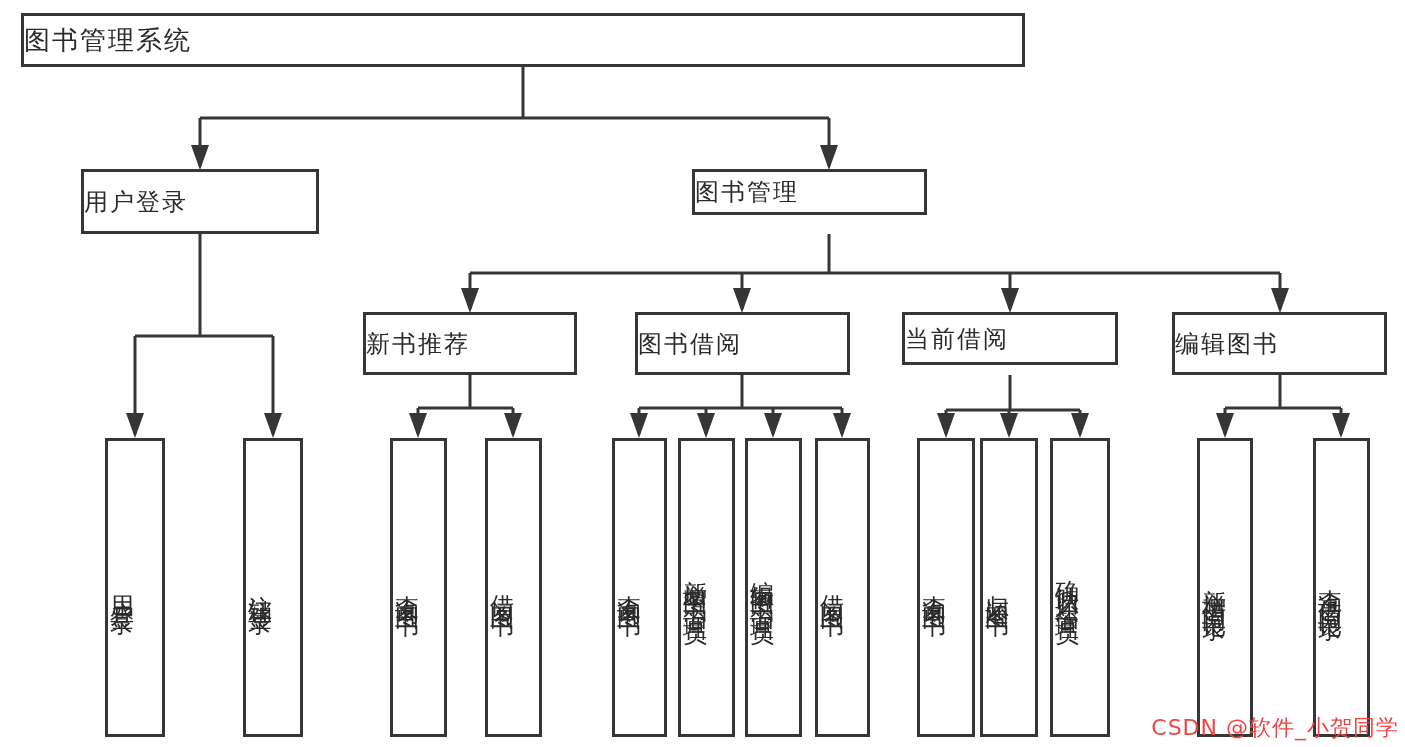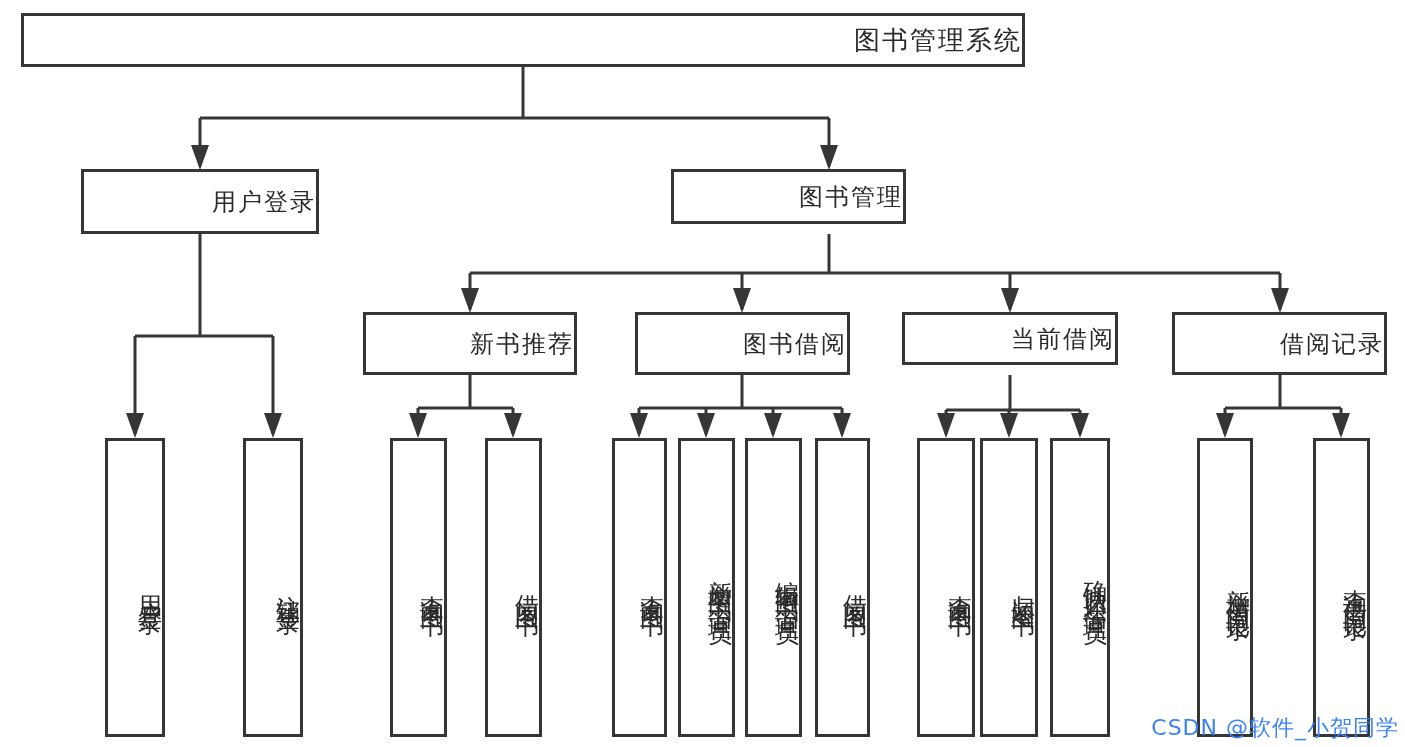--- a/index.html
+++ b/index.html
@@ -21,22 +21,23 @@
     top: 0;
     pointer-events: none;
   }
   .node {
     position: absolute;
     box-sizing: border-box;
     background: #ffffff;
     border: 3px solid #363636;
     display: flex;
     align-items: center;
-    justify-content: flex-end;
+    justify-content: flex-start;
     color: #2a2a2a;
+    font-family: Liberation Mono, monospace;
   }
   .hbox span {
     white-space: nowrap;
     letter-spacing: 2px;
   }
   .root-box { font-size: 26px; }
   .mid-box { font-size: 24px; }
   .vbox {
     top: 438px;
     height: 299px;
@@ -47,21 +48,21 @@
     font-size: 24px;
     letter-spacing: 6px;
     line-height: 1;
     white-space: nowrap;
   }
   .watermark {
     position: absolute;
     right: 6px;
     bottom: 4px;
     font-size: 22px;
-    color: #3b82f6;
+    color: #ef4444;
     letter-spacing: 1px;
     white-space: nowrap;
   }
 </style>
 </head>
 <body>
 
 <div class="canvas">
 
   <svg class="wires" width="1405" height="747" viewBox="0 0 1405 747">
@@ -83,35 +84,35 @@
              M1225 438l-9 -25h18z M1341 438l-9 -25h18z"></path>
   </svg>
 
   <div class="node hbox root-box" style="left:21px;top:13px;width:1004px;height:54px">
     <span>图书管理系统</span>
   </div>
 
   <div class="node hbox mid-box" style="left:81px;top:169px;width:238px;height:65px">
     <span>用户登录</span>
   </div>
-  <div class="node hbox mid-box" style="left:671px;top:169px;width:235px;height:55px">
+  <div class="node hbox mid-box" style="left:692px;top:169px;width:235px;height:46px">
     <span>图书管理</span>
   </div>
 
   <div class="node hbox mid-box" style="left:635px;top:312px;width:215px;height:63px">
     <span>图书借阅</span>
   </div>
   <div class="node hbox mid-box" style="left:363px;top:312px;width:214px;height:63px">
     <span>新书推荐</span>
   </div>
   <div class="node hbox mid-box" style="left:902px;top:312px;width:216px;height:53px">
     <span>当前借阅</span>
   </div>
   <div class="node hbox mid-box" style="left:1172px;top:312px;width:215px;height:63px">
-    <span>借阅记录</span>
+    <span>编辑图书</span>
   </div>
 
   <div class="node vbox" style="left:105px;width:60px">
     <span class="vtext">用户登录</span>
   </div>
   <div class="node vbox" style="left:243px;width:60px">
     <span class="vtext">注销登录</span>
   </div>
 
   <div class="node vbox" style="left:390px;width:57px">

